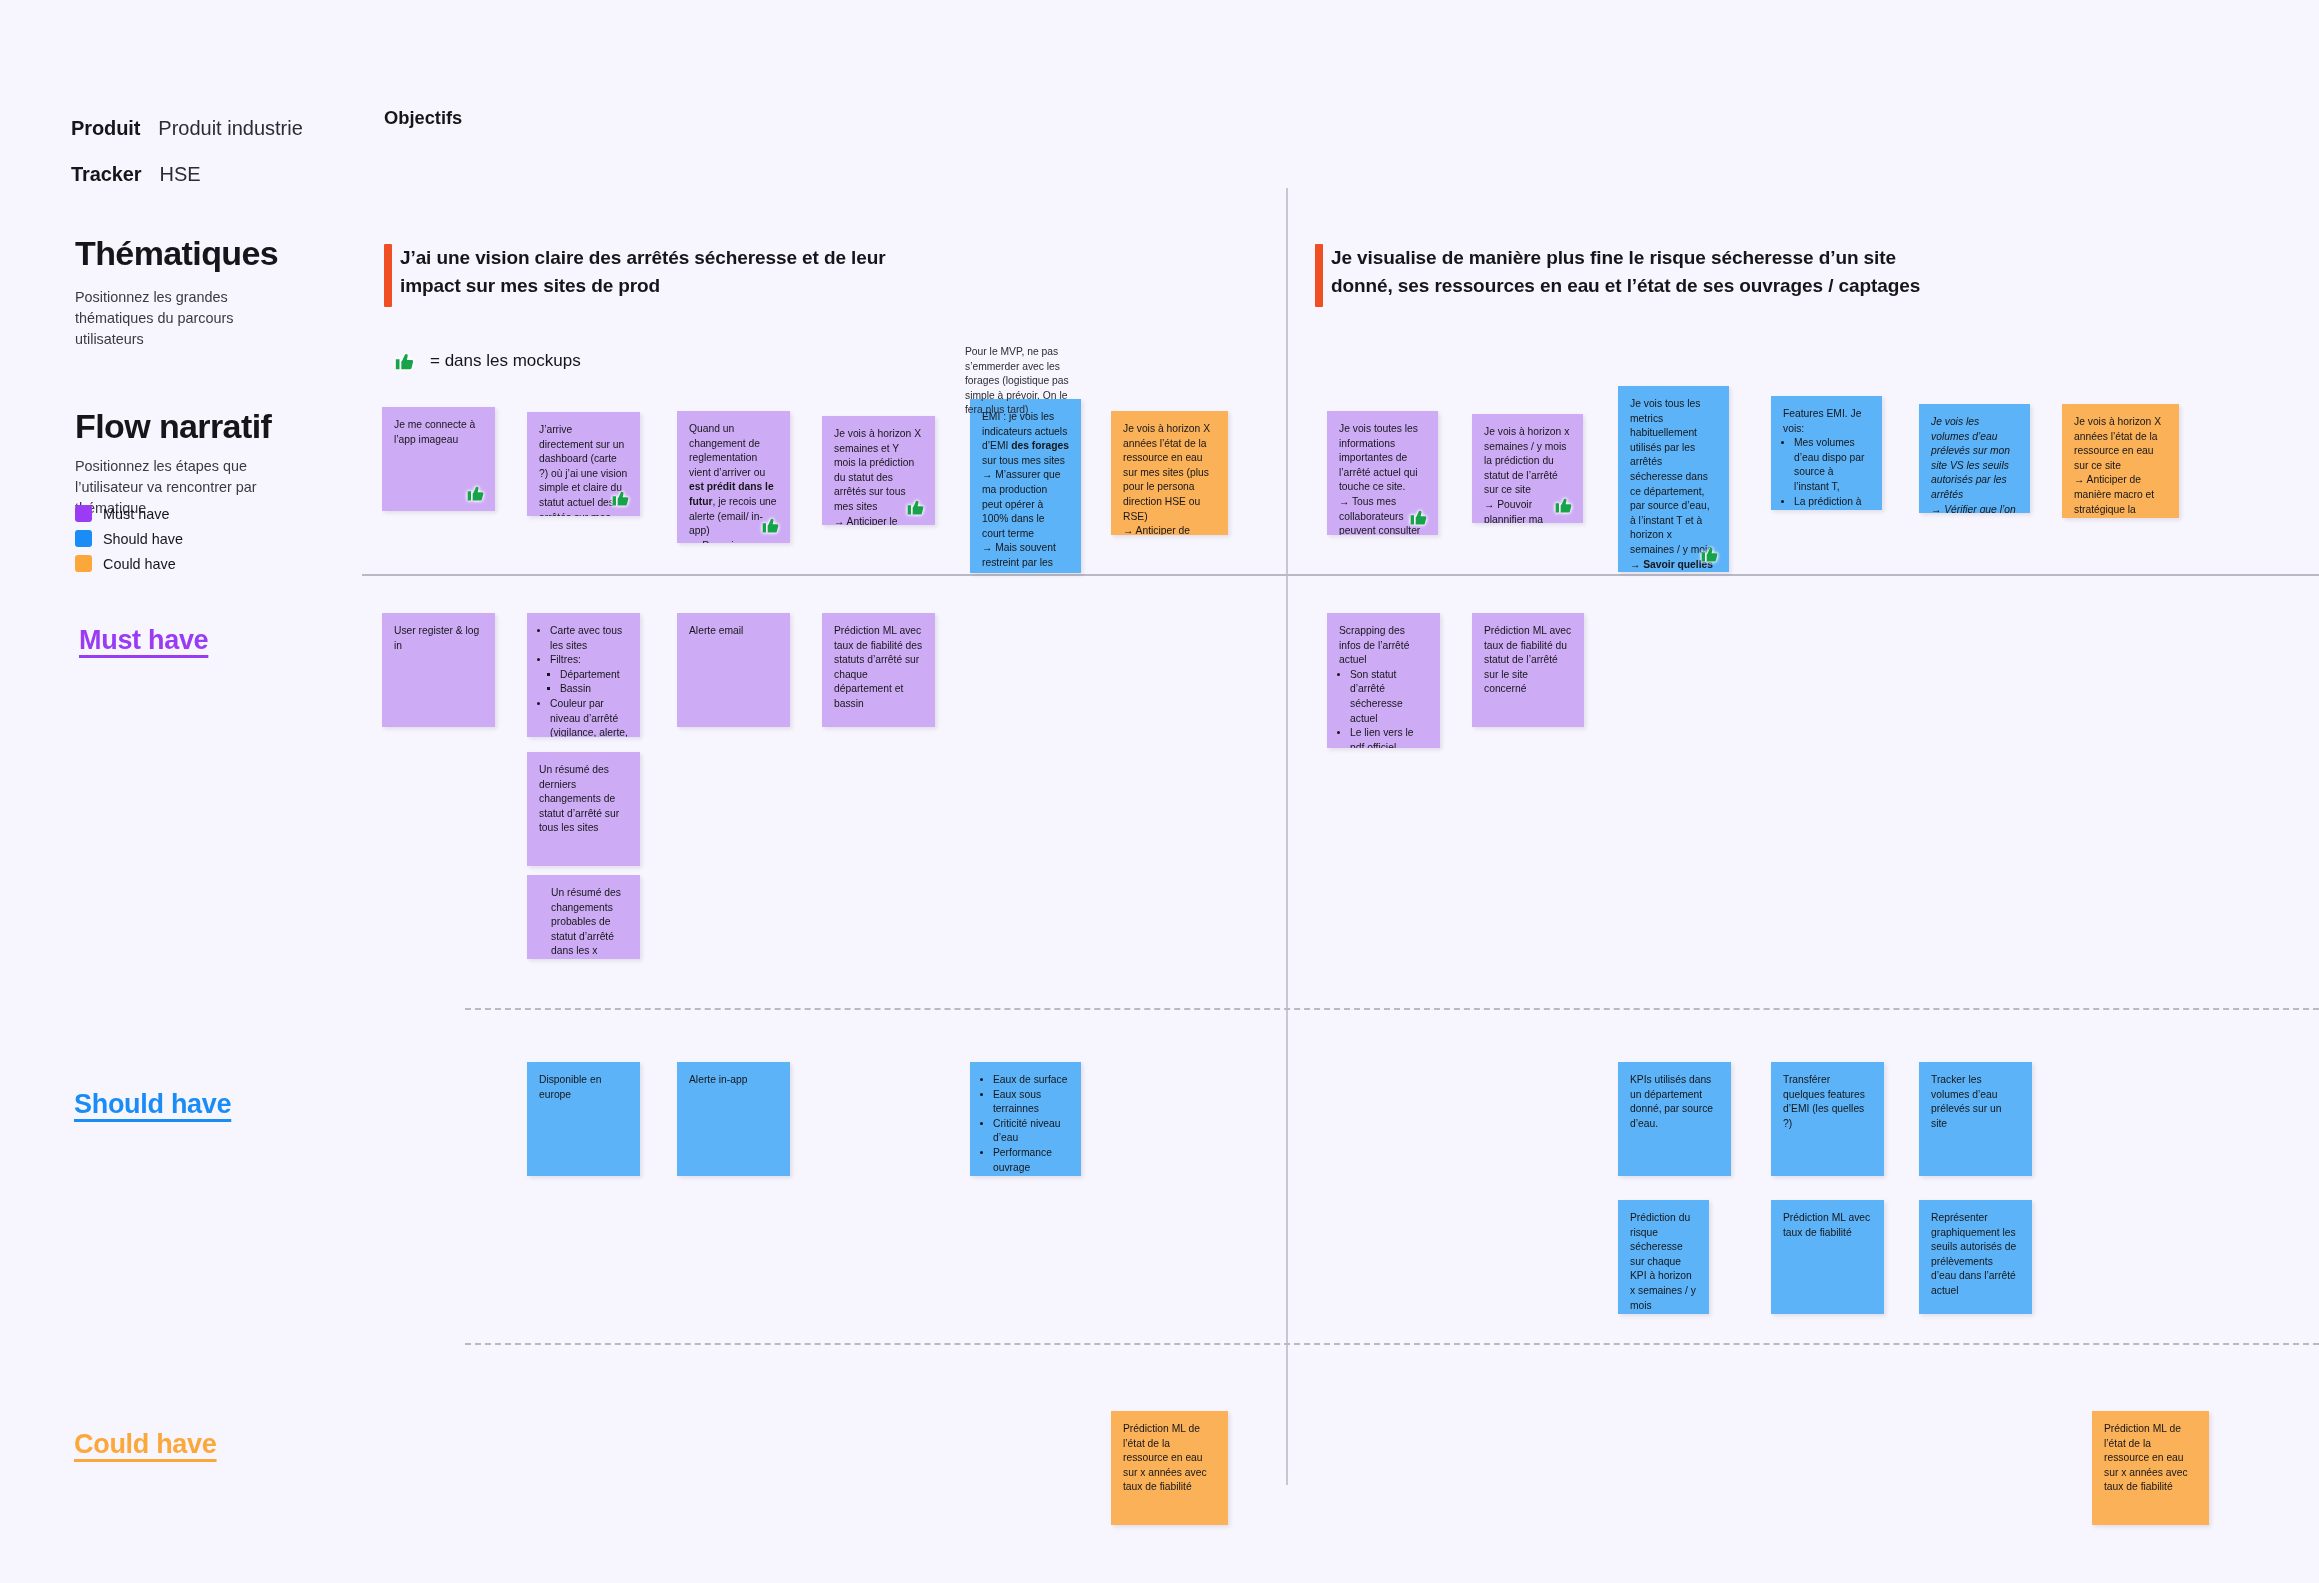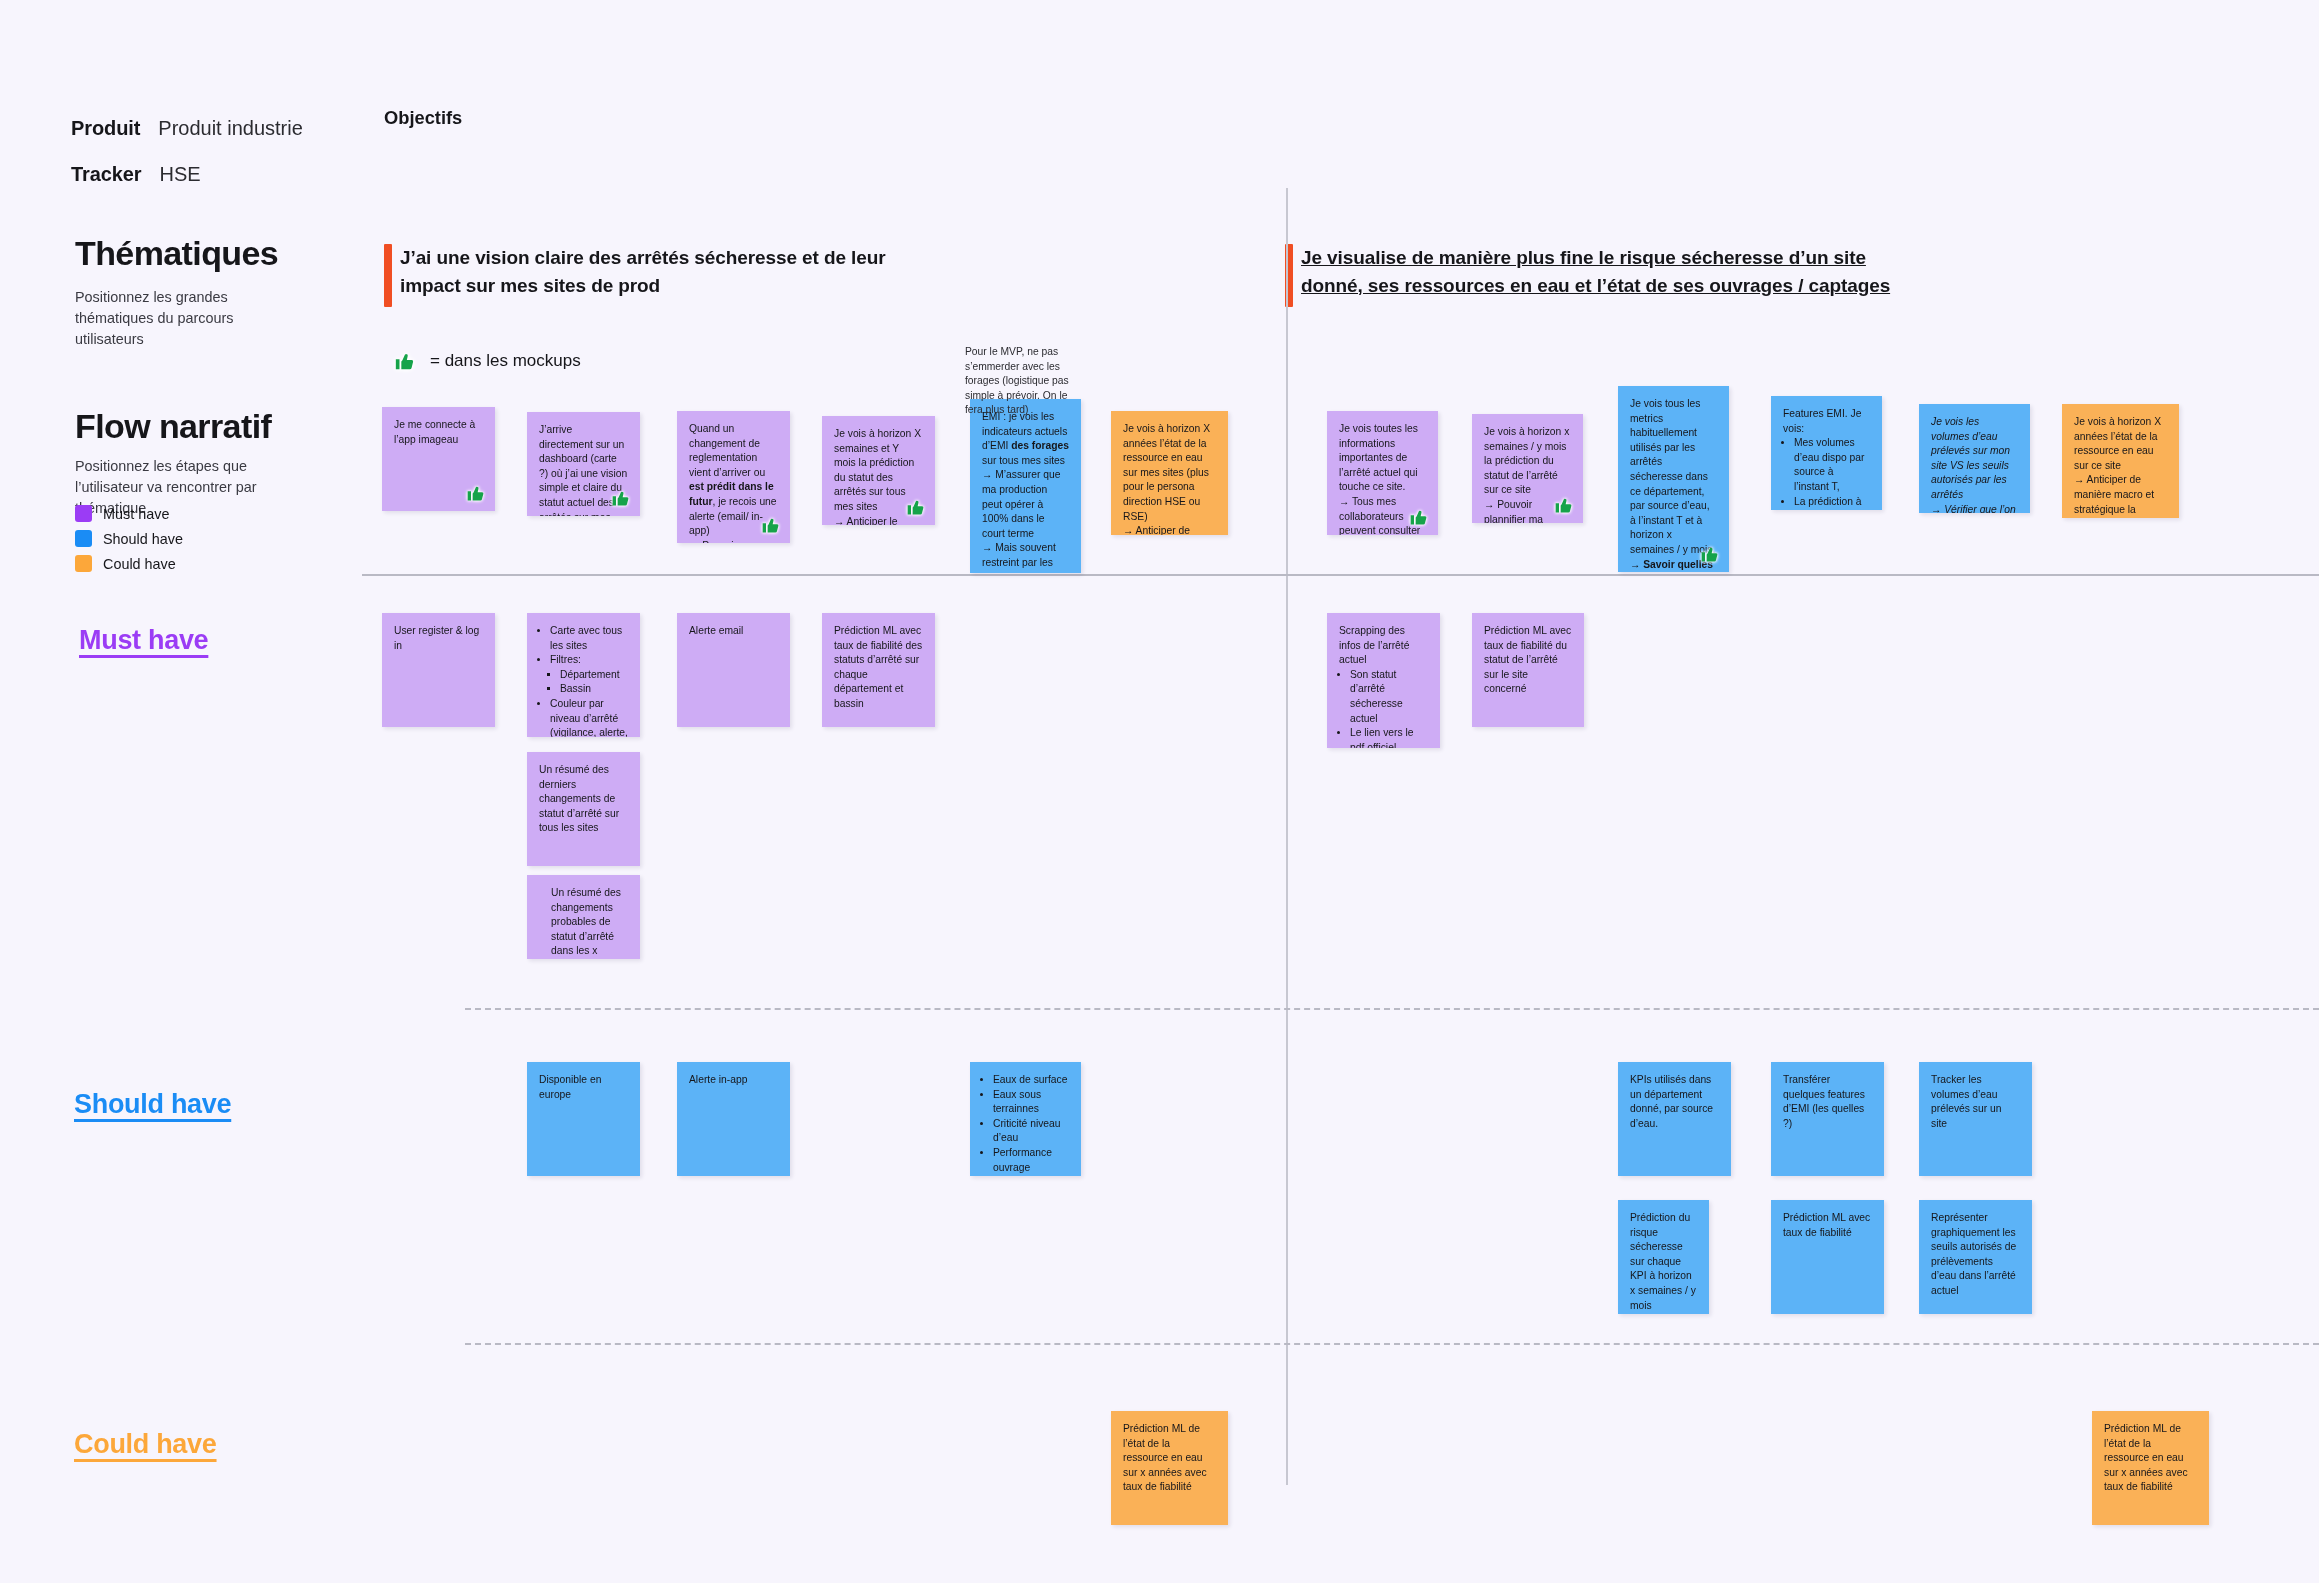--- a/index.html
+++ b/index.html
@@ -120,21 +120,21 @@
     </div>
 
   <div class="obj">
     <div class="obj-title">Objectifs</div>
   </div>
 
   <div class="theme" style="left:384px; top:244px; width:525px;">
     <span class="theme-bar" style="height:63px;"></span>
     <span class="theme-text">J’ai une vision claire des arrêtés sécheresse et de leur impact sur mes sites de prod</span>
   </div>
-  <div class="theme" style="left:1285px; top:244px; width:614px;text-decoration:underline;">
+  <div class="theme" style="left:1315px; top:244px; width:614px;">
     <span class="theme-bar" style="height:63px;"></span>
     <span class="theme-text">Je visualise de manière plus fine le risque sécheresse d’un site donné, ses ressources en eau et l’état de ses ouvrages / captages</span>
   </div>
 
   <div class="mock-legend">
     <span style="display:flex;filter:drop-shadow(0 0 2px #fff) drop-shadow(0 0 2px #fff);">
       <svg width="22" height="22" viewBox="0 0 24 24">
           <path fill="#16a34a" d="M2 10h4v11H2zM8 21h9.2a2 2 0 0 0 1.94-1.5l1.7-6.6A1.6 1.6 0 0 0 19.3 11H14l.86-3.9A2.1 2.1 0 0 0 12.8 4.5a1 1 0 0 0-.94.66L9.2 11.2 8 12.6z"></path>
         </svg>
     </span>

